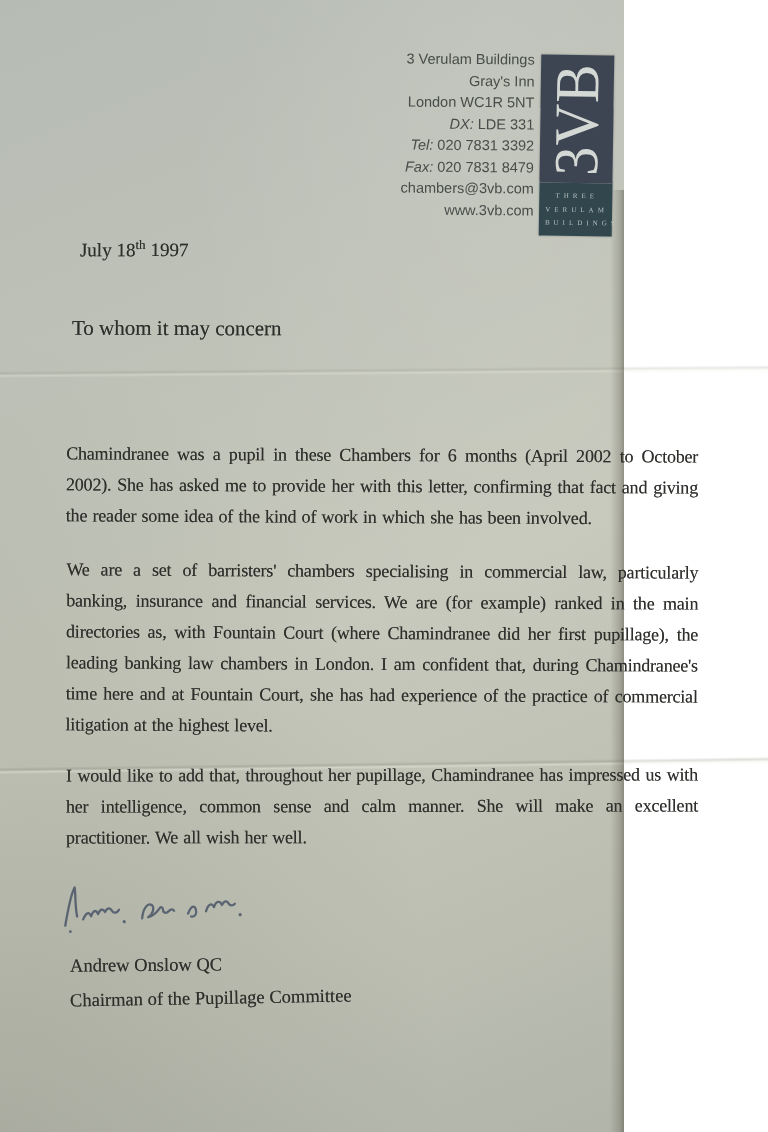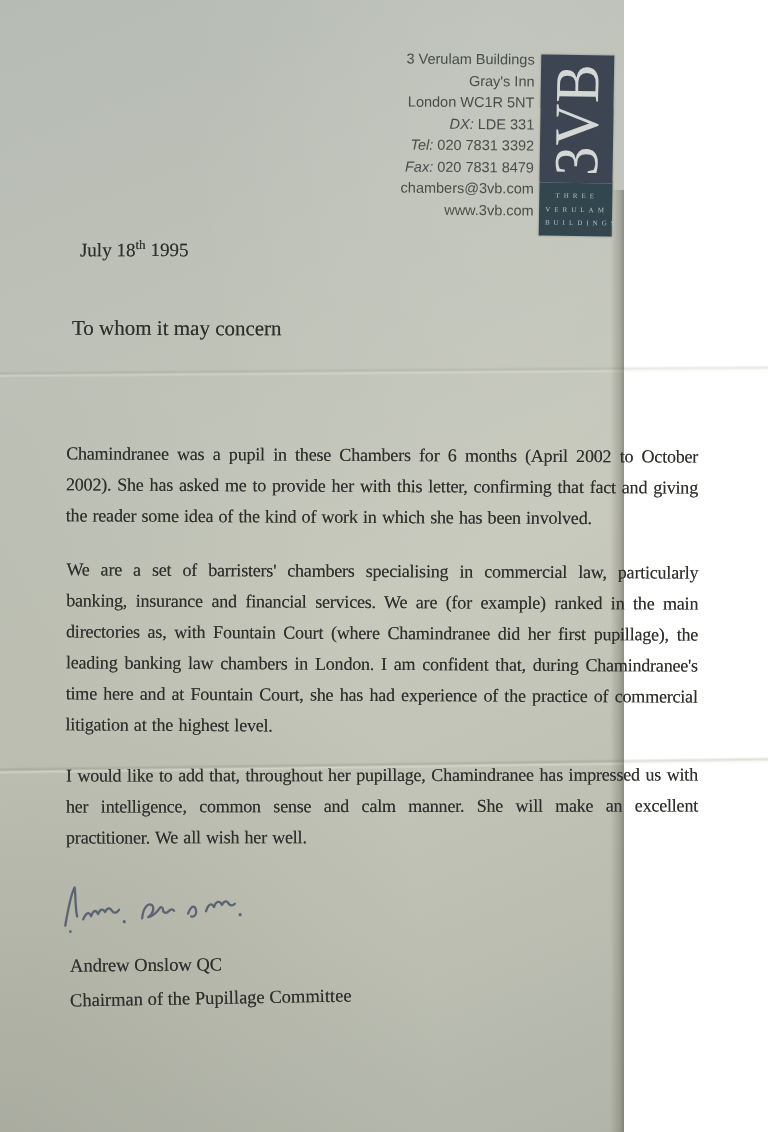--- a/index.html
+++ b/index.html
@@ -148,21 +148,21 @@
       <span class="logo-monogram">3VB</span>
     </div>
     <div class="logo-band">
       <span class="word">THREE</span>
       <span class="word">VERULAM</span>
       <span class="word">BUILDINGS</span>
     </div>
   </div>
 
   <div class="date-line ink">
-    <span>July 18</span><sup>th</sup><span class="yr">1995</span>
+    <span>July 18</span><sup>th</sup><span class="yr">1997</span>
   </div>
 
   <div class="salutation ink">To whom it may concern</div>
 
 
   <div class="para para-1 ink">Chamindranee was a pupil in these Chambers for 6 months (April 2002 to October 2002). She has asked me to provide her with this letter, confirming that fact and giving the reader some idea of the kind of work in which she has been involved.</div>
   <div class="para para-2 ink">We are a set of barristers' chambers specialising in commercial law, particularly banking, insurance and financial services. We are (for example) ranked in the main directories as, with Fountain Court (where Chamindranee did her first pupillage), the leading banking law chambers in London. I am confident that, during Chamindranee's time here and at Fountain Court, she has had experience of the practice of commercial litigation at the highest level.</div>
   <div class="para para-3 ink">I would like to add that, throughout her pupillage, Chamindranee has impressed us with her intelligence, common sense and calm manner. She will make an excellent practitioner. We all wish her well.</div>
 
   <svg class="signature" viewBox="0 0 210 62" xmlns="http://www.w3.org/2000/svg">

